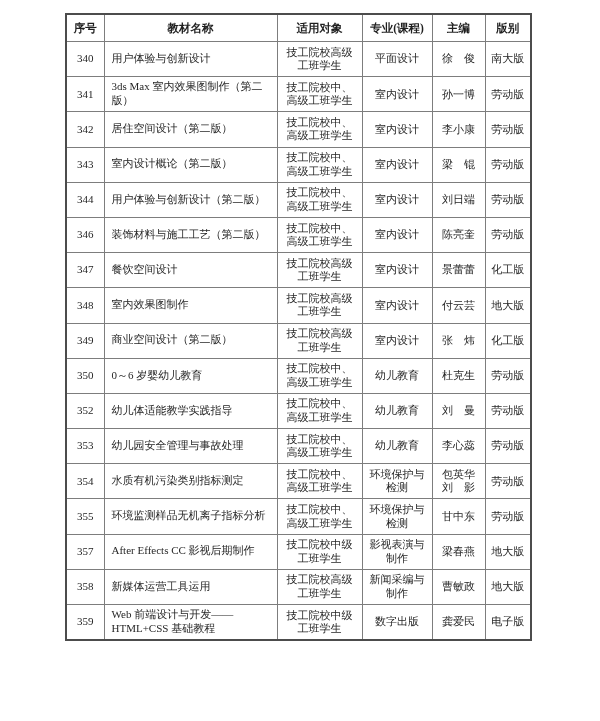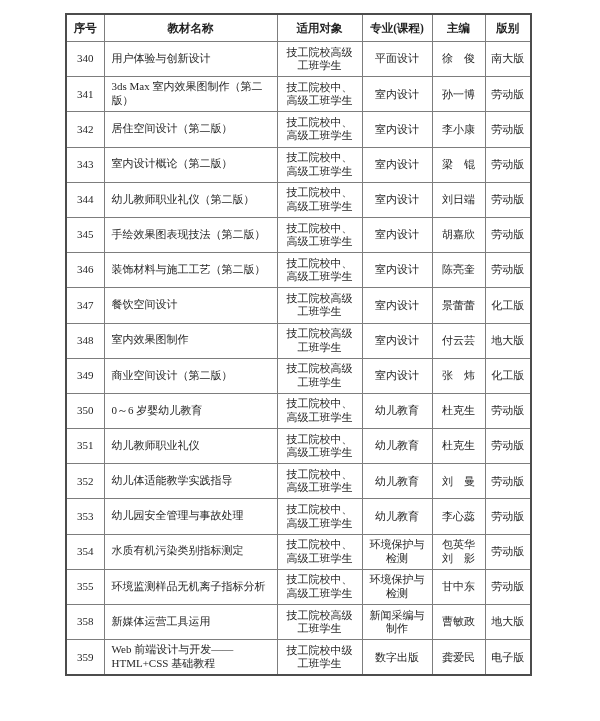--- a/index.html
+++ b/index.html
@@ -89,34 +89,25 @@
           <td class="c-no">343</td>
           <td class="c-name">室内设计概论（第二版）</td>
           <td class="c-aud">技工院校中、
 高级工班学生</td>
           <td class="c-maj">室内设计</td>
           <td class="c-ed">梁　锟</td>
           <td class="c-pub">劳动版</td>
         </tr>
         <tr>
           <td class="c-no">344</td>
-          <td class="c-name">幼儿教师职业礼仪（第二版）</td>
+          <td class="c-name">用户体验与创新设计（第二版）</td>
           <td class="c-aud">技工院校中、
 高级工班学生</td>
           <td class="c-maj">室内设计</td>
           <td class="c-ed">刘日端</td>
-          <td class="c-pub">劳动版</td>
-        </tr>
-        <tr>
-          <td class="c-no">345</td>
-          <td class="c-name">手绘效果图表现技法（第二版）</td>
-          <td class="c-aud">技工院校中、
-高级工班学生</td>
-          <td class="c-maj">室内设计</td>
-          <td class="c-ed">胡嘉欣</td>
           <td class="c-pub">劳动版</td>
         </tr>
         <tr>
           <td class="c-no">346</td>
           <td class="c-name">装饰材料与施工工艺（第二版）</td>
           <td class="c-aud">技工院校中、
 高级工班学生</td>
           <td class="c-maj">室内设计</td>
           <td class="c-ed">陈亮奎</td>
           <td class="c-pub">劳动版</td>
@@ -144,29 +135,20 @@
           <td class="c-name">商业空间设计（第二版）</td>
           <td class="c-aud">技工院校高级
 工班学生</td>
           <td class="c-maj">室内设计</td>
           <td class="c-ed">张　炜</td>
           <td class="c-pub">化工版</td>
         </tr>
         <tr>
           <td class="c-no">350</td>
           <td class="c-name">0～6 岁婴幼儿教育</td>
-          <td class="c-aud">技工院校中、
-高级工班学生</td>
-          <td class="c-maj">幼儿教育</td>
-          <td class="c-ed">杜克生</td>
-          <td class="c-pub">劳动版</td>
-        </tr>
-        <tr>
-          <td class="c-no">351</td>
-          <td class="c-name">幼儿教师职业礼仪</td>
           <td class="c-aud">技工院校中、
 高级工班学生</td>
           <td class="c-maj">幼儿教育</td>
           <td class="c-ed">杜克生</td>
           <td class="c-pub">劳动版</td>
         </tr>
         <tr>
           <td class="c-no">352</td>
           <td class="c-name">幼儿体适能教学实践指导</td>
           <td class="c-aud">技工院校中、
@@ -197,20 +179,30 @@
         </tr>
         <tr>
           <td class="c-no">355</td>
           <td class="c-name">环境监测样品无机离子指标分析</td>
           <td class="c-aud">技工院校中、
 高级工班学生</td>
           <td class="c-maj">环境保护与
 检测</td>
           <td class="c-ed">甘中东</td>
           <td class="c-pub">劳动版</td>
+        </tr>
+        <tr>
+          <td class="c-no">357</td>
+          <td class="c-name">After Effects CC 影视后期制作</td>
+          <td class="c-aud">技工院校中级
+工班学生</td>
+          <td class="c-maj">影视表演与
+制作</td>
+          <td class="c-ed">梁春燕</td>
+          <td class="c-pub">地大版</td>
         </tr>
         <tr>
           <td class="c-no">358</td>
           <td class="c-name">新媒体运营工具运用</td>
           <td class="c-aud">技工院校高级
 工班学生</td>
           <td class="c-maj">新闻采编与
 制作</td>
           <td class="c-ed">曹敏政</td>
           <td class="c-pub">地大版</td>

